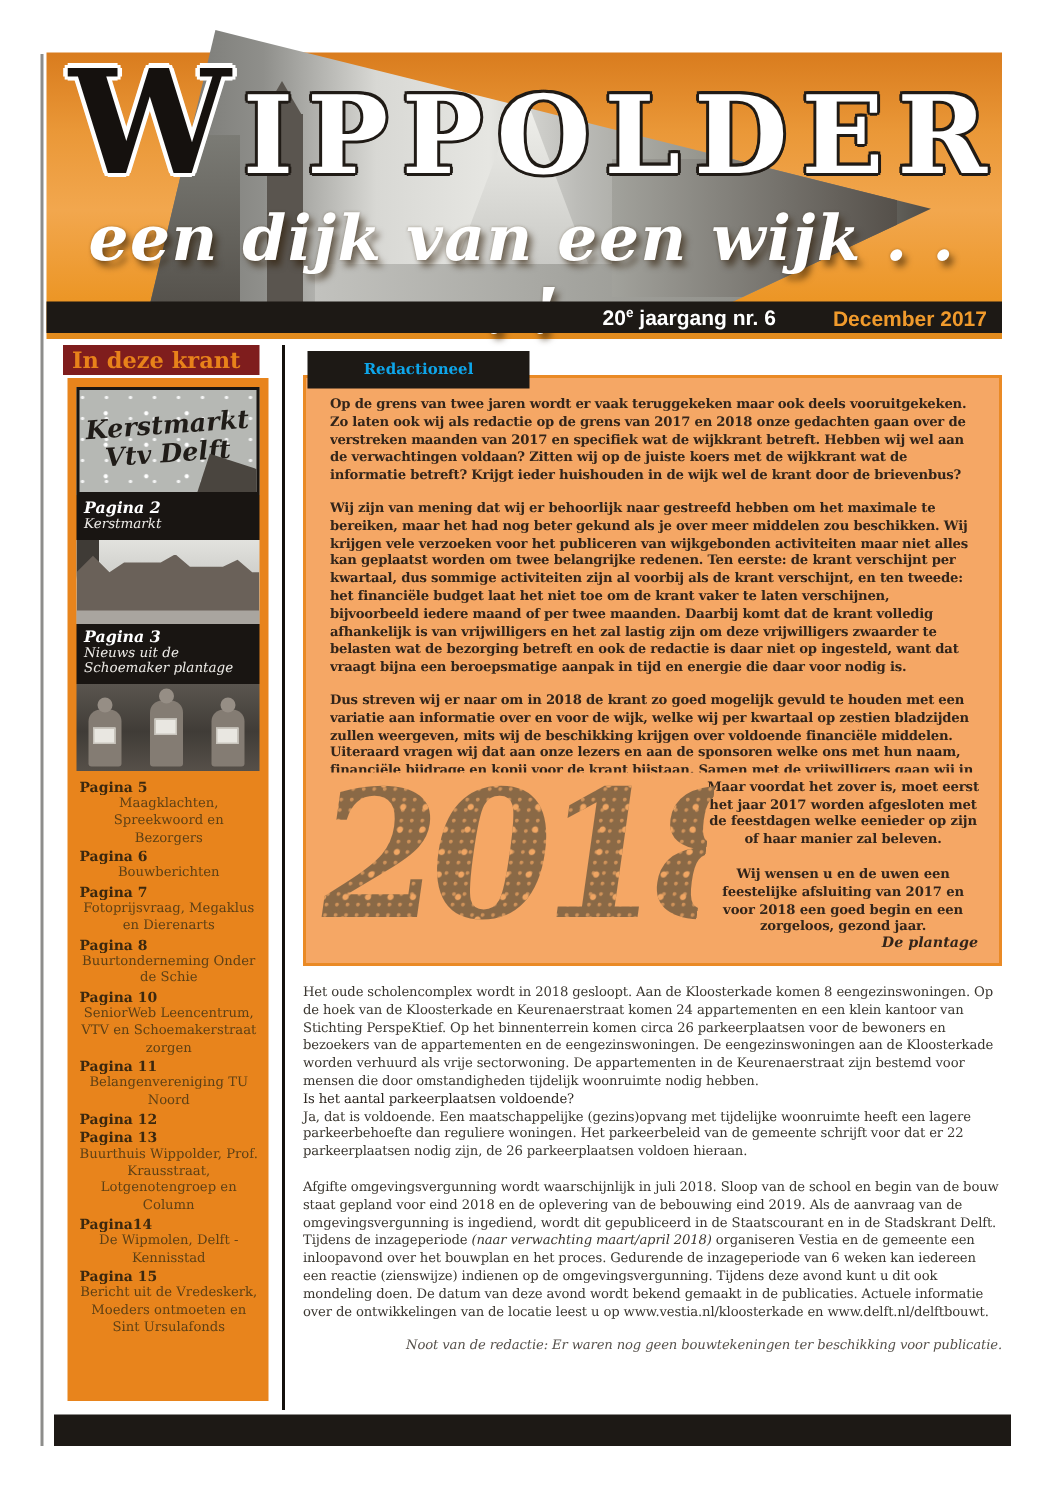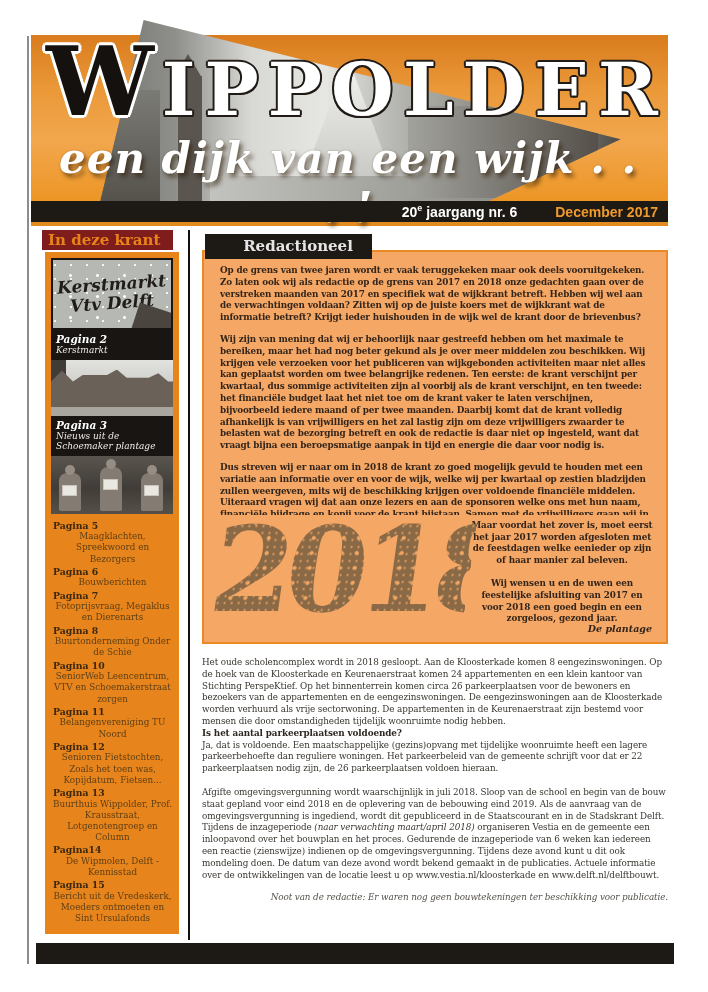--- a/index.html
+++ b/index.html
@@ -67,21 +67,21 @@
   .side-list{margin-top:5px;padding:1px 1px 0 2px;}
   .entry{margin-bottom:1px;}
   .entry .pg{font-weight:bold;font-size:9.3px;line-height:11.6px;color:#3c280e;}
   .entry .tp{font-size:8.8px;line-height:11.2px;color:#5e4015;text-align:center;}
 
   .divider{position:absolute;left:188px;top:230px;width:2px;height:710px;background:#14100d;}
 
   
   .main{position:absolute;left:202px;top:230px;width:466px;}
   .red-label{position:absolute;left:3px;top:4px;width:148px;height:25px;background:#1d1915;z-index:2;
-    color:#e5e5e5;font-weight:bold;font-size:15px;line-height:25px;text-align:center;padding-left:19px;}
+    color:#0ea5e9;font-weight:bold;font-size:10px;line-height:25px;text-align:center;}
   .ed-box{position:relative;margin-top:20px;height:394px;box-sizing:border-box;overflow:hidden;
     background:#f5a765;border:2px solid #ea8a25;color:#33251a;font-weight:bold;}
   .ed-text{position:absolute;left:16px;right:13px;top:13px;height:250px;overflow:hidden;
     font-size:8.8px;line-height:11.8px;letter-spacing:-.15px;}
   .ed-text p{margin:0 0 10px;}
   .finale{position:absolute;left:8px;right:12px;top:264px;height:112px;display:flex;}
   .y2018{flex:none;width:258px;font-size:118px;line-height:108px;font-weight:bold;letter-spacing:-8px;
     transform:skewX(-8deg);color:#8a6946;text-align:left;}
   @supports ((-webkit-background-clip:text) or (background-clip:text)){
     .y2018{background-color:#8a6946;
@@ -95,21 +95,21 @@
   .wishes .w2{margin:0;}
   .sig{position:absolute;right:14px;bottom:8px;font-style:italic;font-weight:bold;font-size:9.5px;}
 
   .article{margin-top:13px;color:#3a362f;}
   .art-head{display:flex;}
   .art-title{font-size:20.5px;line-height:23px;font-weight:bold;color:#262220;letter-spacing:-.2px;}
   .art-source{margin-left:auto;font-size:9.5px;color:#4c463e;padding-top:10px;white-space:nowrap;}
   .art-body{margin-top:9px;font-size:8.8px;line-height:11.8px;letter-spacing:-.1px;}
   .art-body p{margin:0;}
   .art-body p.gap{margin-top:12px;}
-  .q{font-weight:bold;color:#2c2620;}
+  .q{font-weight:normal;color:#2c2620;}
   .ital{font-style:italic;}
   .note{text-align:right;font-style:italic;font-size:8.8px;color:#55504a;margin-top:11px;}
 
   .bottom-bar{position:absolute;left:36px;top:943px;width:638px;height:21px;background:#1d1915;}
 </style>
 </head>
 <body>
 
 <div class="page">
   <div class="trim-rule"></div>
@@ -193,21 +193,20 @@
       <div class="entry">
           <div class="pg">Pagina 10</div>
           <div class="tp">SeniorWeb Leencentrum, VTV en Schoemakerstraat zorgen</div>
         </div>
       <div class="entry">
           <div class="pg">Pagina 11</div>
           <div class="tp">Belangenvereniging TU Noord</div>
         </div>
       <div class="entry">
           <div class="pg">Pagina 12</div>
-          <div class="tp">Senioren Fietstochten, Zoals het toen was, Kopijdatum, Fietsen...</div>
         </div>
       <div class="entry">
           <div class="pg">Pagina 13</div>
           <div class="tp">Buurthuis Wippolder, Prof. Krausstraat, Lotgenotengroep en Column</div>
         </div>
       <div class="entry">
           <div class="pg">Pagina14</div>
           <div class="tp">De Wipmolen, Delft - Kennisstad</div>
         </div>
       <div class="entry">

